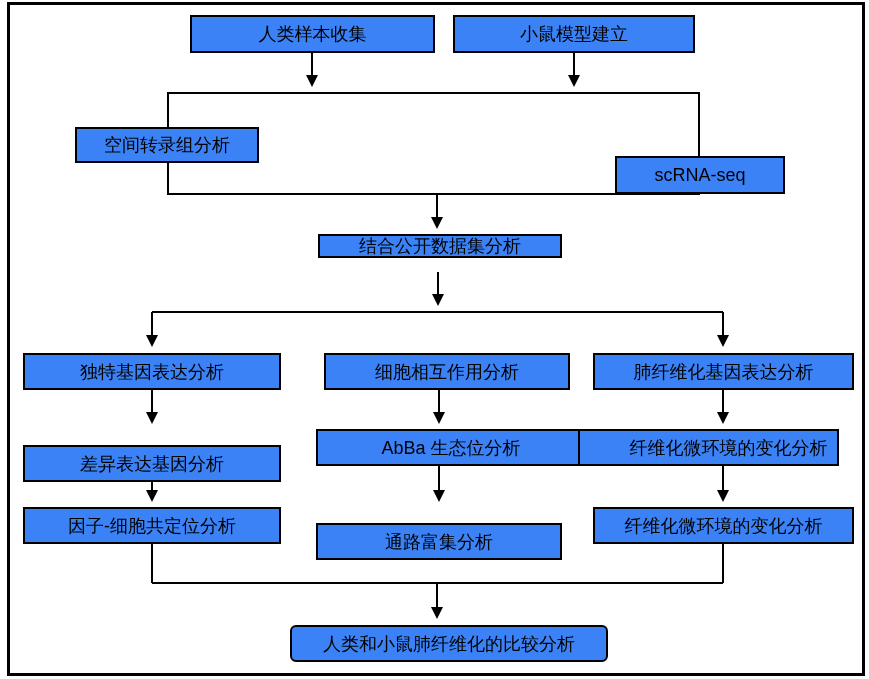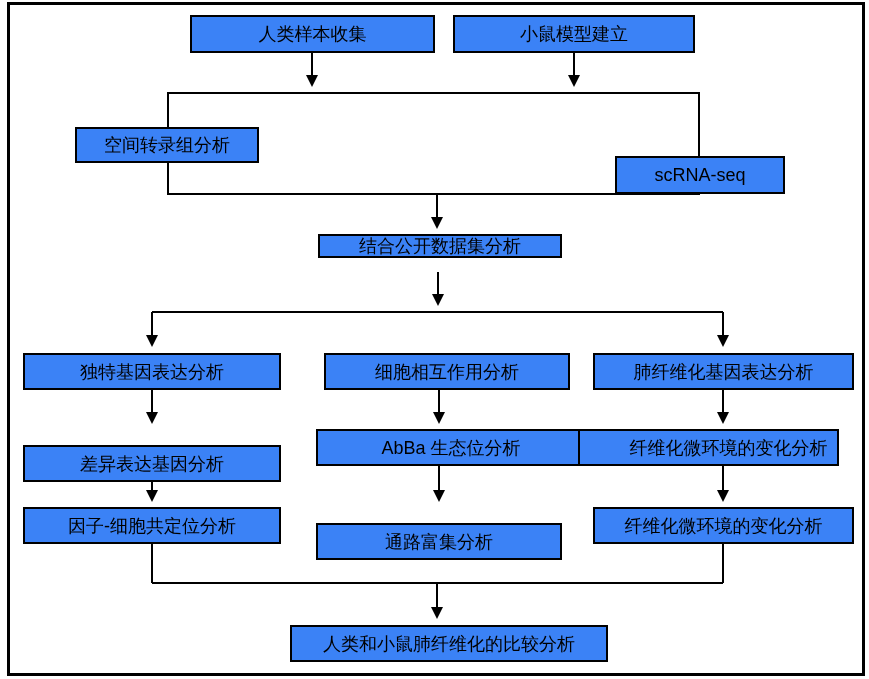--- a/index.html
+++ b/index.html
@@ -94,15 +94,15 @@
   <div class="node" style="left:23px; top:507px; width:258px; height:37px;">因子-细胞共定位分析</div>
 
   <div class="node" style="left:324px; top:353px; width:246px; height:37px;">细胞相互作用分析</div>
   <div class="node" style="left:316px; top:429px; width:270px; height:37px;">AbBa 生态位分析</div>
   <div class="node" style="left:316px; top:507px; width:246px; height:37px;margin-top:16px;">通路富集分析</div>
 
   <div class="node" style="left:593px; top:353px; width:261px; height:37px;">肺纤维化基因表达分析</div>
   <div class="node" style="left:578px; top:429px; width:261px; height:37px;padding-left:40px;">纤维化微环境的变化分析</div>
   <div class="node" style="left:593px; top:507px; width:261px; height:37px;">纤维化微环境的变化分析</div>
 
-  <div class="node" style="left:290px; top:625px; width:318px; height:37px;">人类和小鼠肺纤维化的比较分析</div>
+  <div class="node" style="left:290px; top:625px; width:318px; height:37px;border-radius:6px;">人类和小鼠肺纤维化的比较分析</div>
 
 </div>
 
 </body></html>

